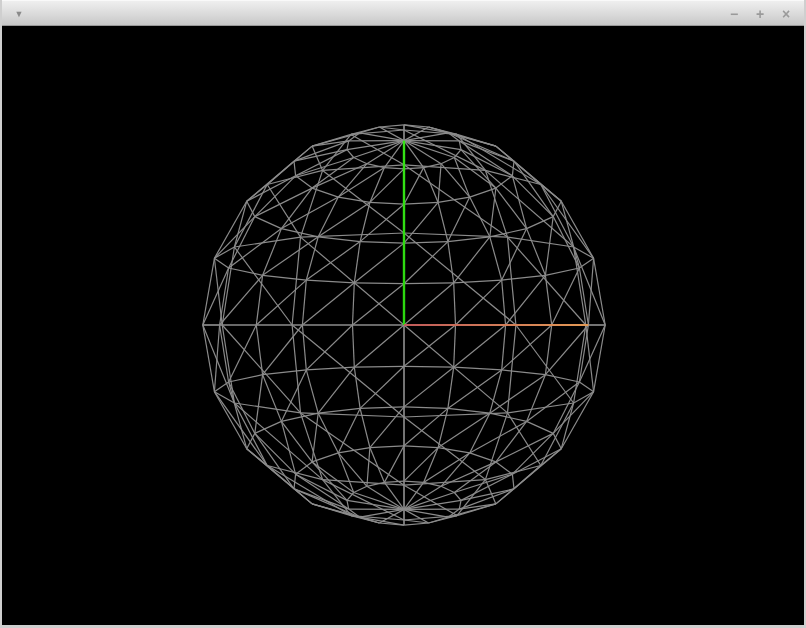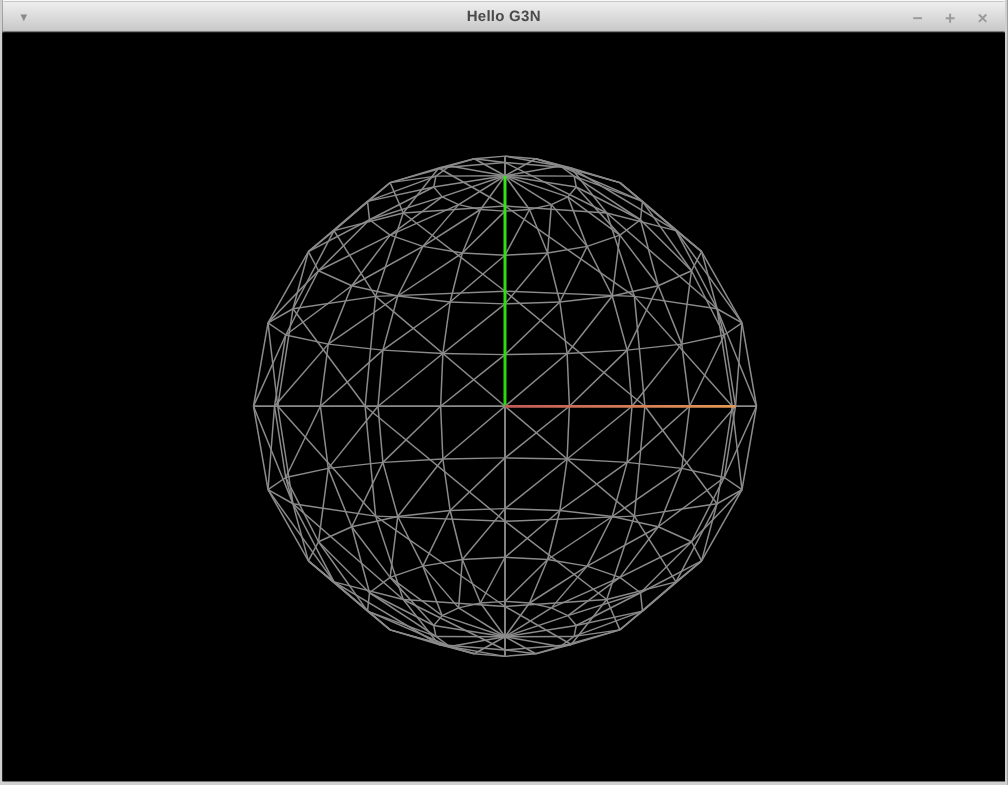--- a/index.html
+++ b/index.html
@@ -87,21 +87,20 @@
 </style>
 </head>
 <body>
 
 <div class="window">
 
   <div class="titlebar">
     <div class="menu-button">
       <span>▼</span>
     </div>
-    <div class="title">Hello G3N</div>
     <div class="controls">
       <div class="ctrl-btn">−</div>
       <div class="ctrl-btn">+</div>
       <div class="ctrl-btn">×</div>
     </div>
   </div>
 
   <div class="viewport">
     <svg id="scene-svg" width="802" height="599" style="background: rgb(0, 0, 0);">
       <defs>

